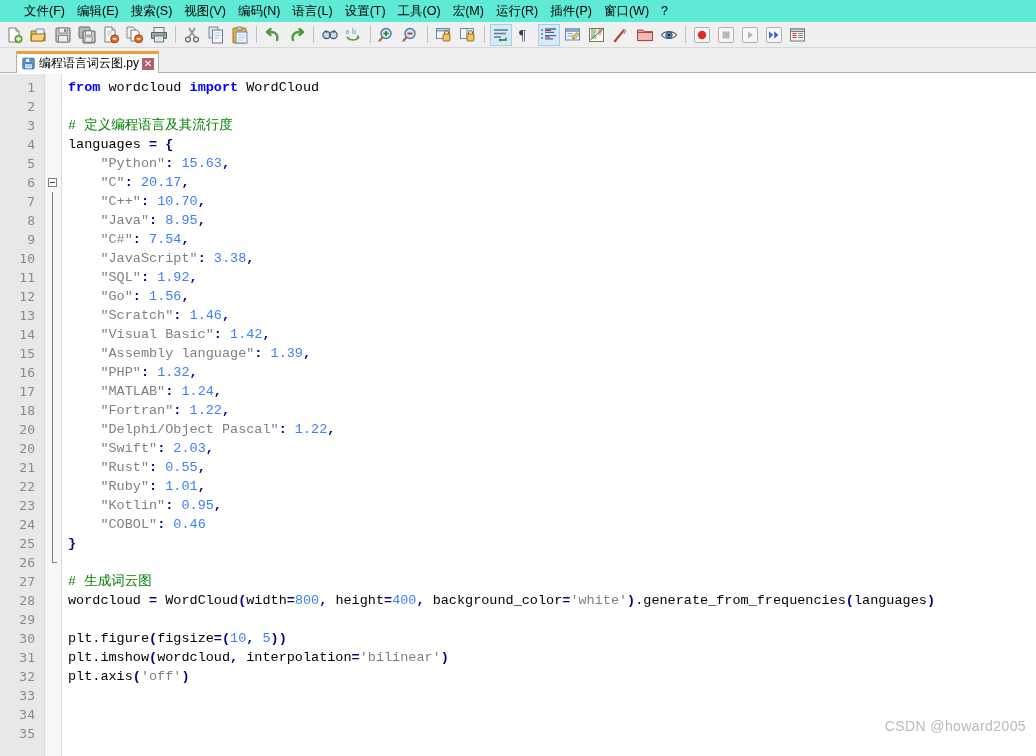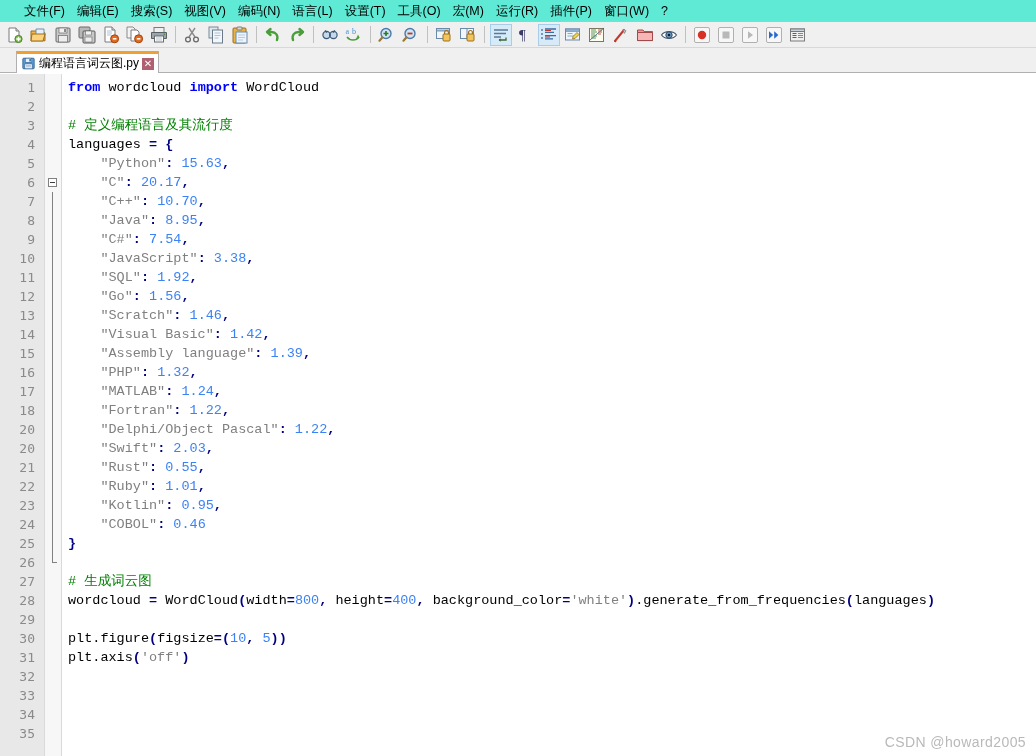--- a/index.html
+++ b/index.html
@@ -230,21 +230,21 @@
   .c-str     { color: #808080; }
   .c-num     { color: #3b82f6; }
   .c-op      { color: #000080; font-weight: bold; }
   .c-plain   { color: #000000; }
   .c-brace   { color: #000080; font-weight: bold; }
 
   
   .watermark {
     position: absolute;
     right: 10px;
-    bottom: 6px;
+    bottom: 22px;
     font-size: 14px;
     color: #b9b9b9;
     font-family: "Liberation Sans", sans-serif;
     letter-spacing: 0.4px;
     pointer-events: none;
   }
 
   svg { display: block; }
 </style>
 </head>
@@ -662,18 +662,19 @@
         <div class="code-line"><span class="c-str">    "Rust"</span><span class="c-op">:</span><span class="c-plain"> </span><span class="c-num">0.55</span><span class="c-op">,</span></div>
         <div class="code-line"><span class="c-str">    "Ruby"</span><span class="c-op">:</span><span class="c-plain"> </span><span class="c-num">1.01</span><span class="c-op">,</span></div>
         <div class="code-line"><span class="c-str">    "Kotlin"</span><span class="c-op">:</span><span class="c-plain"> </span><span class="c-num">0.95</span><span class="c-op">,</span></div>
         <div class="code-line"><span class="c-str">    "COBOL"</span><span class="c-op">:</span><span class="c-plain"> </span><span class="c-num">0.46</span></div>
         <div class="code-line"><span class="c-brace">}</span></div>
         <div class="code-line">&nbsp;</div>
         <div class="code-line"><span class="c-comment"># 生成词云图</span></div>
         <div class="code-line"><span class="c-plain">wordcloud </span><span class="c-op">=</span><span class="c-plain"> WordCloud</span><span class="c-op">(</span><span class="c-plain">width</span><span class="c-op">=</span><span class="c-num">800</span><span class="c-op">,</span><span class="c-plain"> height</span><span class="c-op">=</span><span class="c-num">400</span><span class="c-op">,</span><span class="c-plain"> background_color</span><span class="c-op">=</span><span class="c-str">'white'</span><span class="c-op">)</span><span class="c-plain">.generate_from_frequencies</span><span class="c-op">(</span><span class="c-plain">languages</span><span class="c-op">)</span></div>
         <div class="code-line">&nbsp;</div>
         <div class="code-line"><span class="c-plain">plt.figure</span><span class="c-op">(</span><span class="c-plain">figsize</span><span class="c-op">=</span><span class="c-op">(</span><span class="c-num">10</span><span class="c-op">,</span><span class="c-plain"> </span><span class="c-num">5</span><span class="c-op">))</span></div>
+        <div class="code-line"><span class="c-plain">plt.imshow</span><span class="c-op">(</span><span class="c-plain">wordcloud</span><span class="c-op">,</span><span class="c-plain"> interpolation</span><span class="c-op">=</span><span class="c-str">'bilinear'</span><span class="c-op">)</span></div>
         <div class="code-line"><span class="c-plain">plt.axis</span><span class="c-op">(</span><span class="c-str">'off'</span><span class="c-op">)</span></div>
       </div>
   </div>
 
   <div class="watermark">CSDN @howard2005</div>
 </div>
 
 </body></html>

